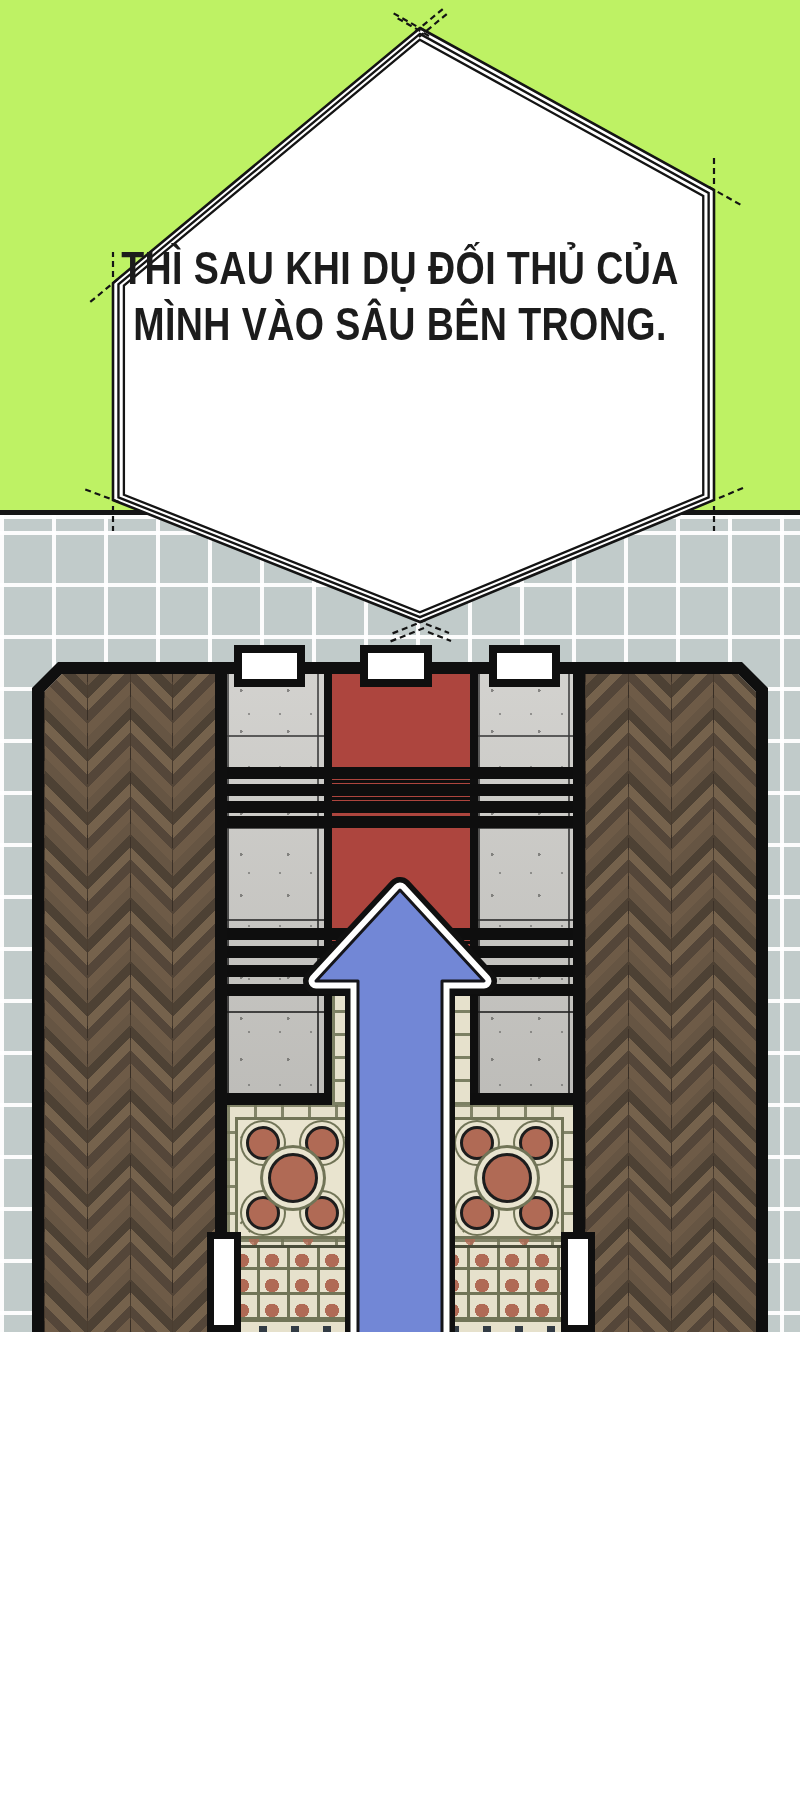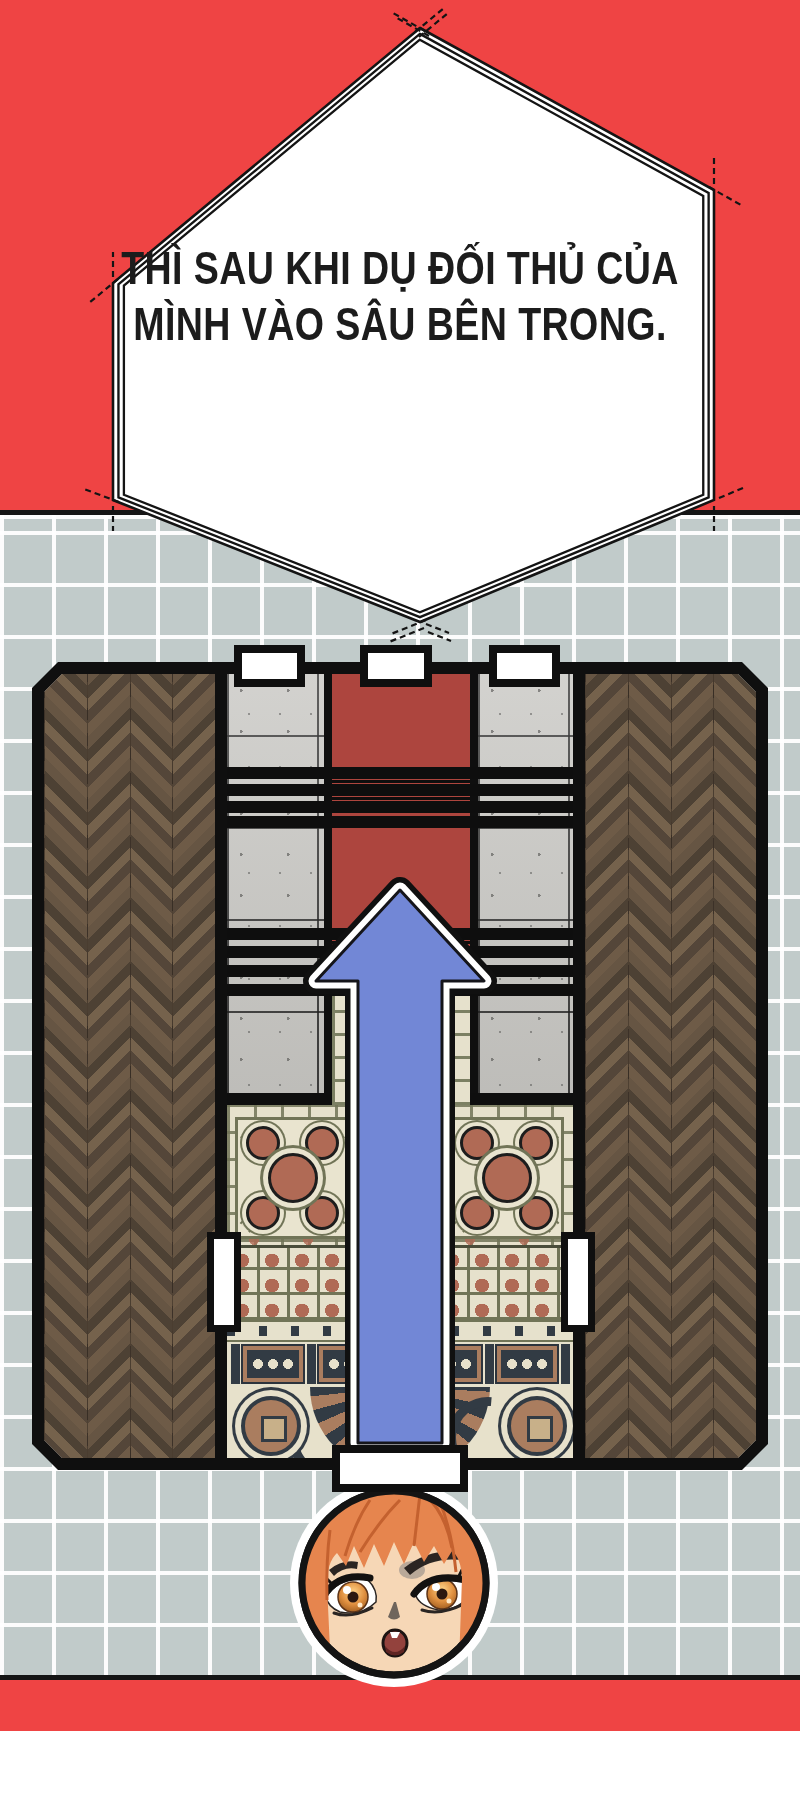--- a/index.html
+++ b/index.html
@@ -1,16 +1,16 @@
 <!DOCTYPE html>
 <html><head>
 <meta charset="utf-8">
 <style>
   html,body{margin:0;padding:0;background:#fff;}
-  #stage{position:relative;width:800px;height:1731px;background:#ef4444;overflow:hidden;
+  #stage{position:relative;width:800px;height:1332px;background:#bef264;overflow:hidden;
          font-family:"Liberation Sans","DejaVu Sans",sans-serif;}
   .abs{position:absolute;}
   
   .tiles{left:0;top:510px;width:800px;height:1170px;box-sizing:border-box;
     border-top:5px solid #151515;border-bottom:5px solid #151515;
     background-color:#c1cbca;
     background-image:
       repeating-linear-gradient(90deg,rgba(255,255,255,.95) 0 4px,transparent 4px 52px),
       repeating-linear-gradient(0deg,rgba(255,255,255,.95) 0 4px,transparent 4px 52px);
     background-position:0 4px;}

